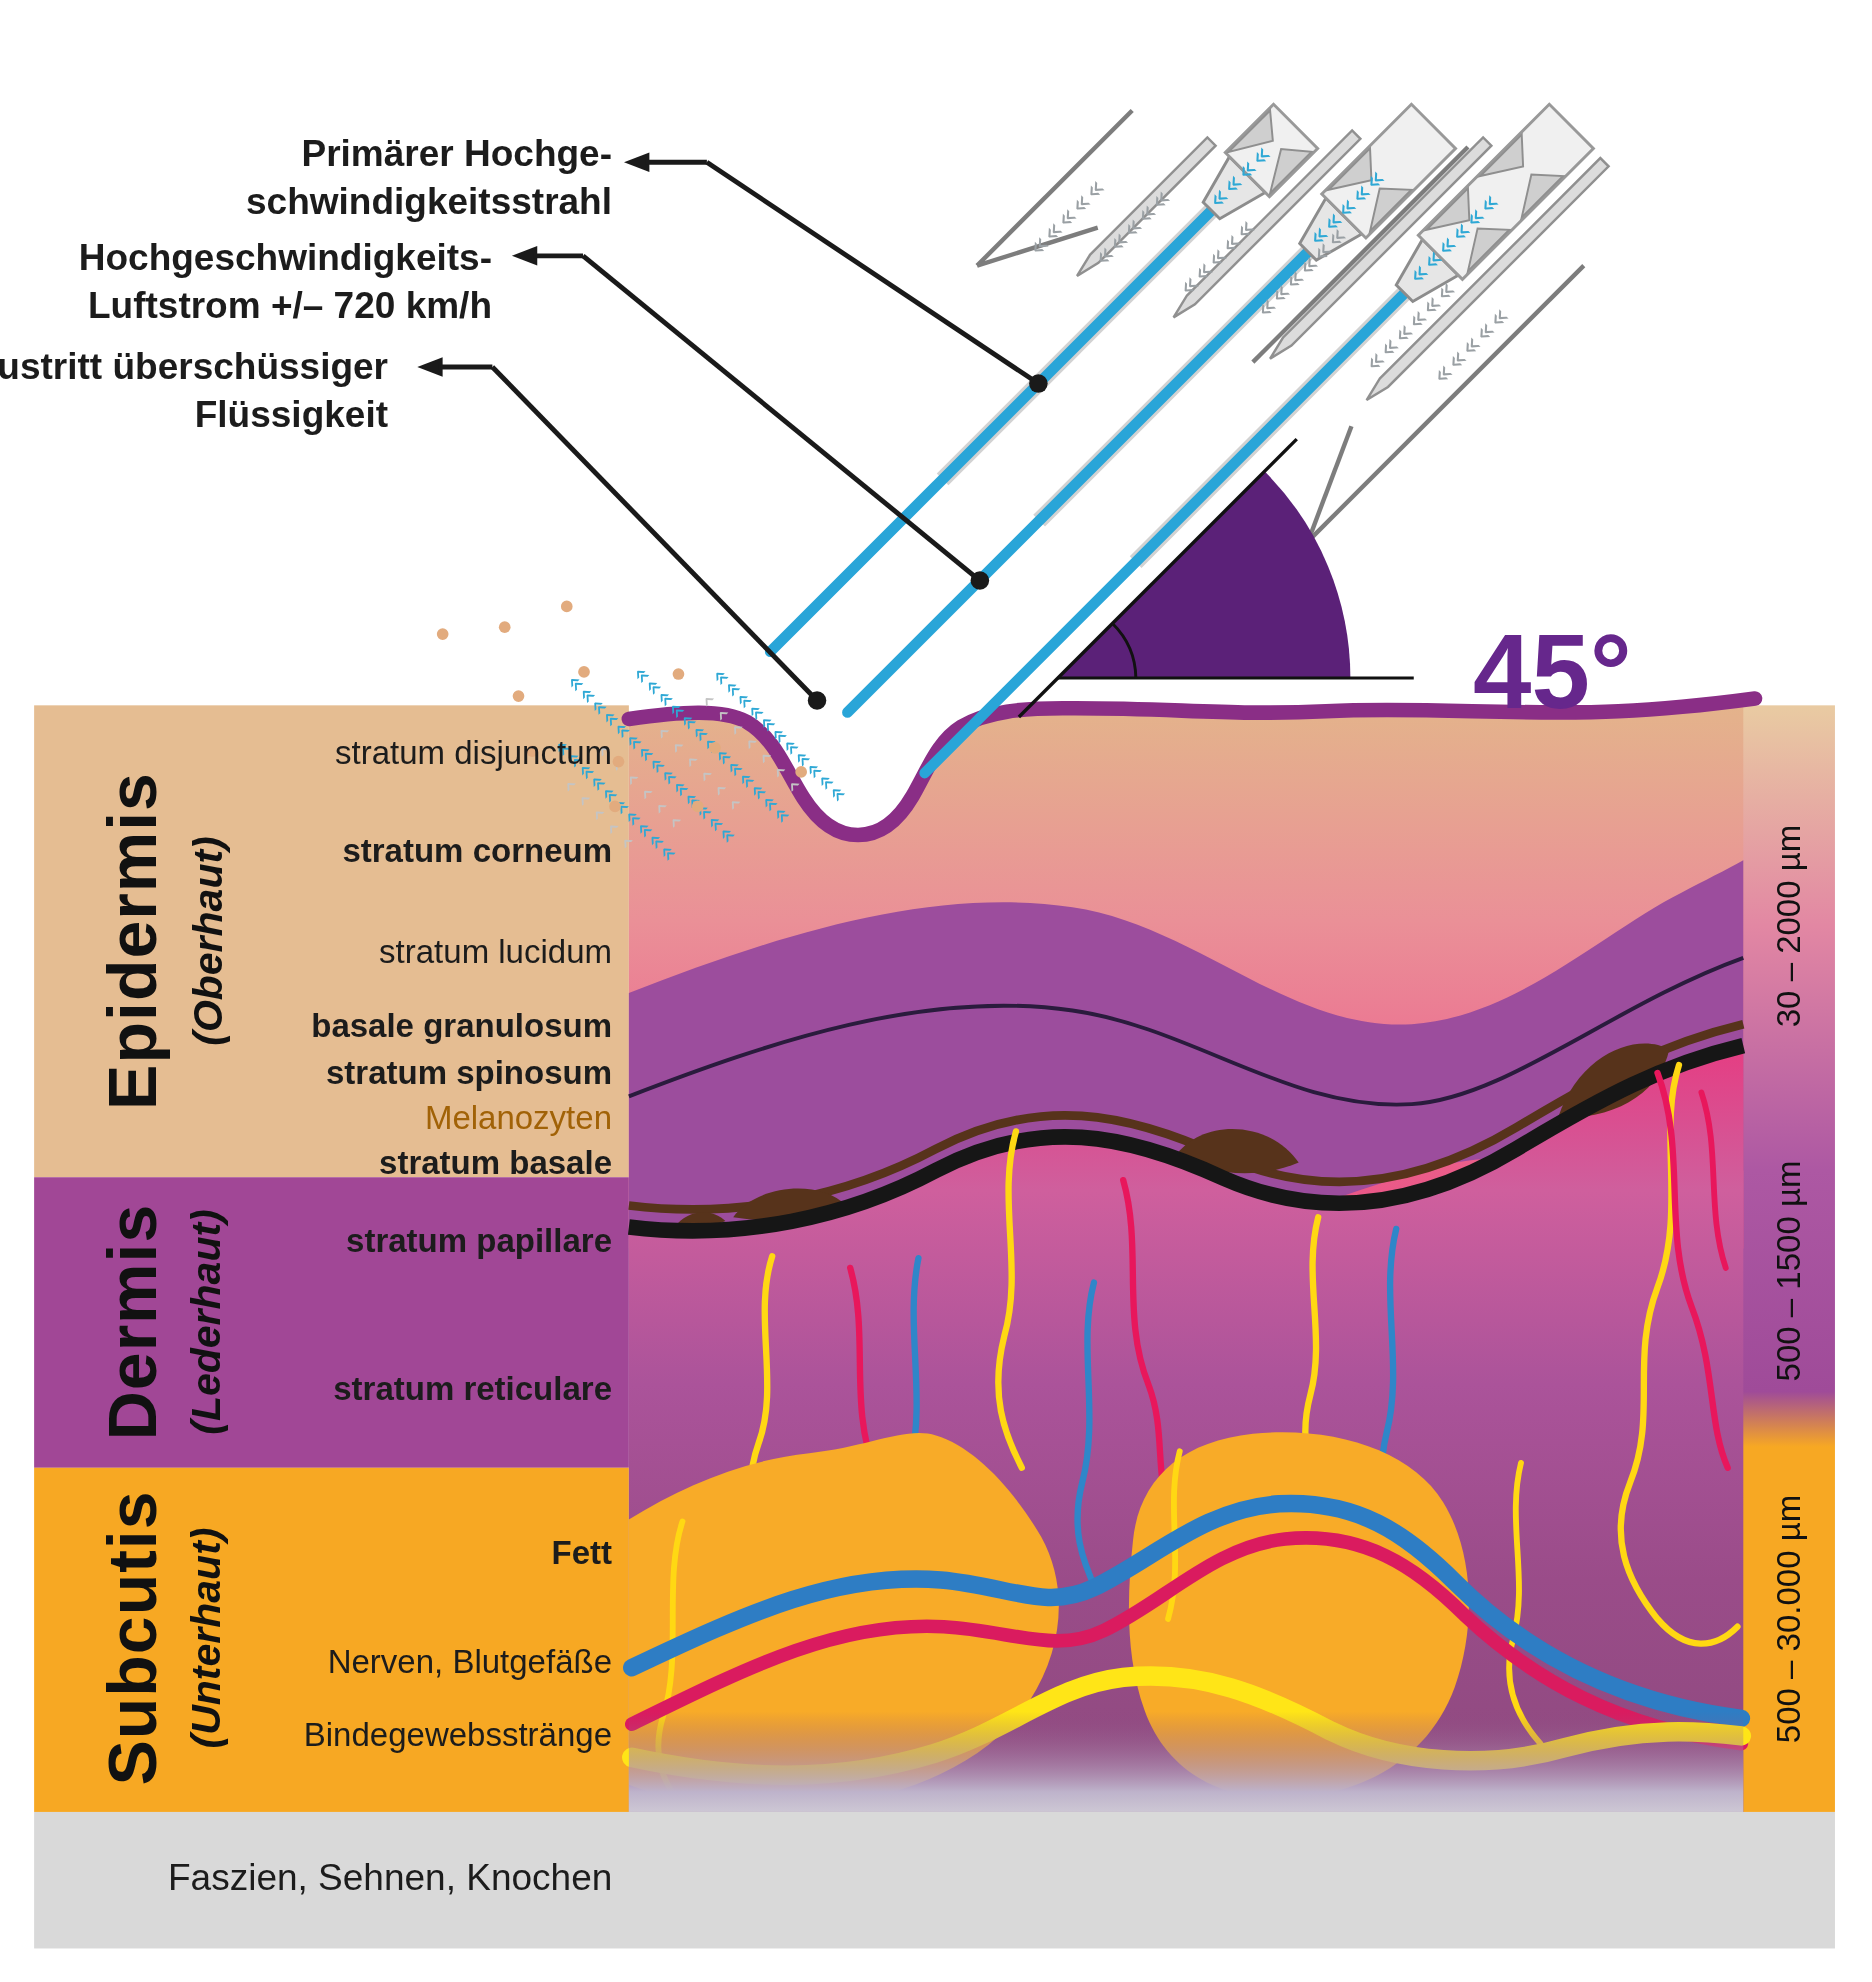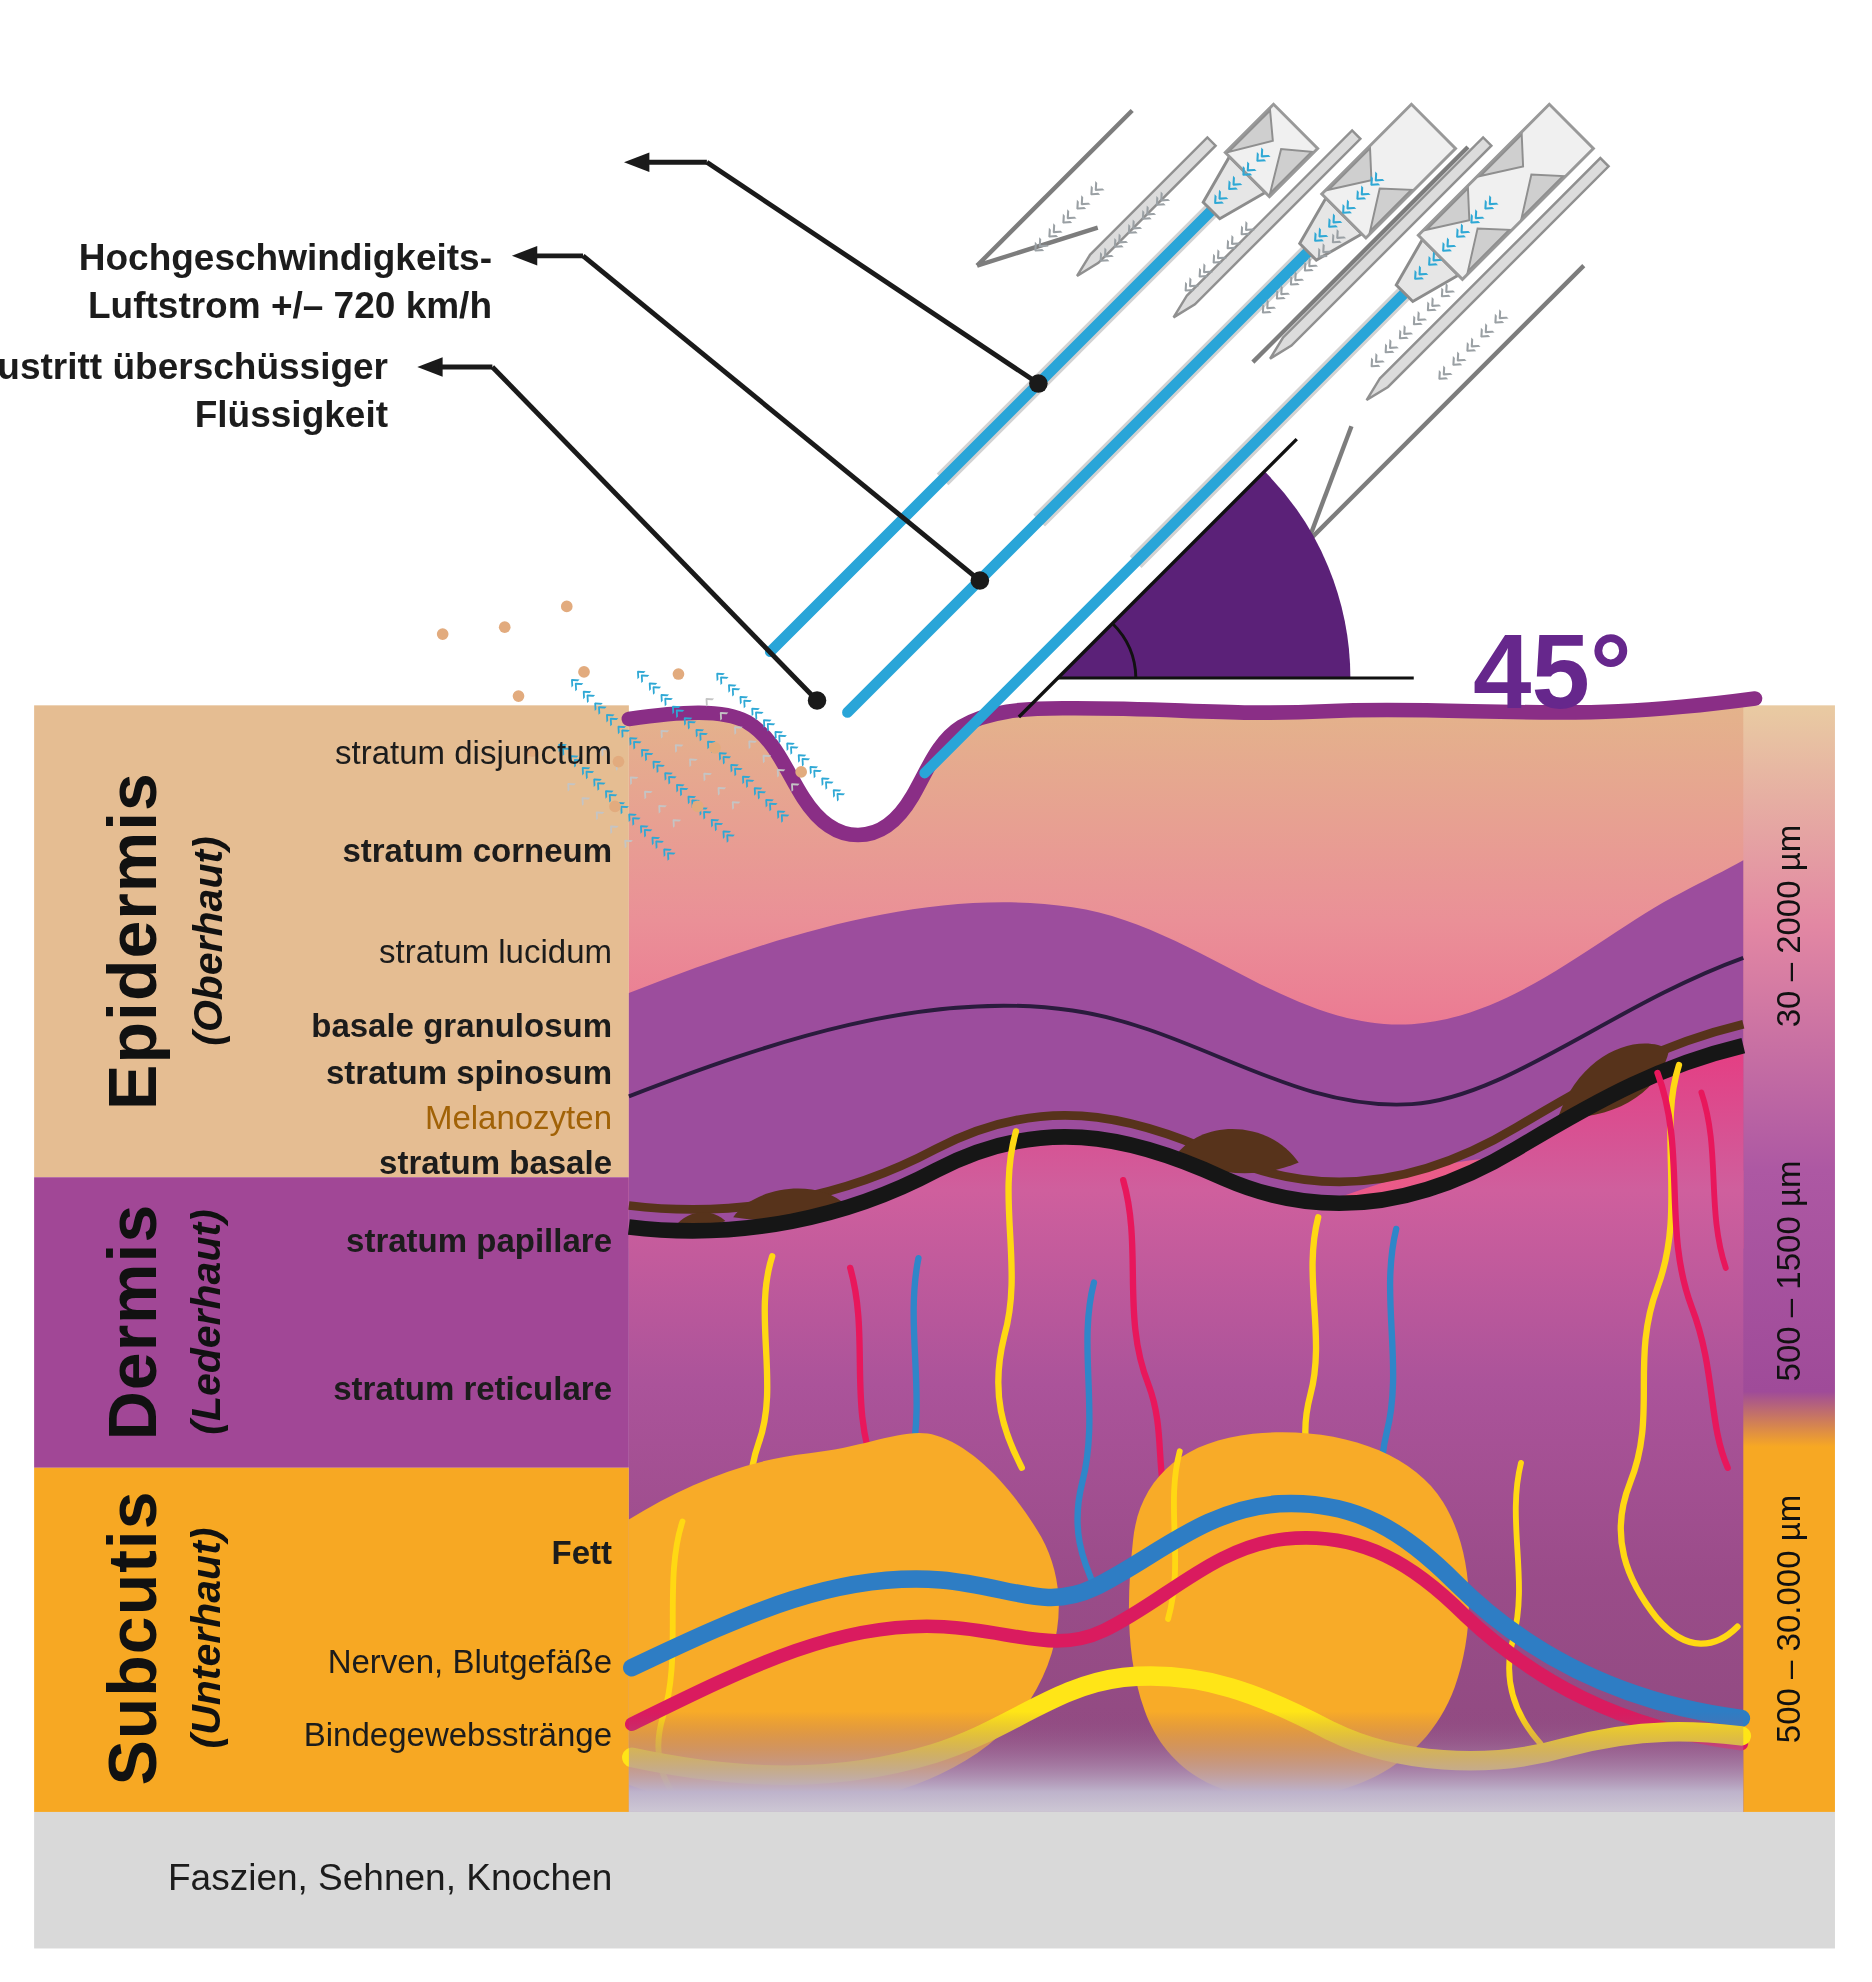--- a/index.html
+++ b/index.html
@@ -243,20 +243,24 @@
     </g>
     <g>
       <polygon points="428,376 454,366 454,386" stroke="none"></polygon>
       <line x1="450" y1="376" x2="505" y2="376"></line>
       <line x1="505" y1="376" x2="838" y2="718"></line>
       <circle cx="838" cy="718" r="9.5" stroke="none"></circle>
     </g>
   </g>
 </svg>
 
+<div class="lbl ann" style="right:1260px;top:130px;">
+  <div>Primärer Hochge-</div>
+  <div>schwindigkeitsstrahl</div>
+</div>
 <div class="lbl ann" style="right:1380px;top:234px;">
   <div>Hochgeschwindigkeits-</div>
   <div>Luftstrom +/– 720 km/h</div>
 </div>
 <div class="lbl ann" style="right:1484px;top:343px;">
   <div>Austritt überschüssiger</div>
   <div>Flüssigkeit</div>
 </div>
 
 <div class="angle" style="left:1473px;top:612px;">45°</div>

